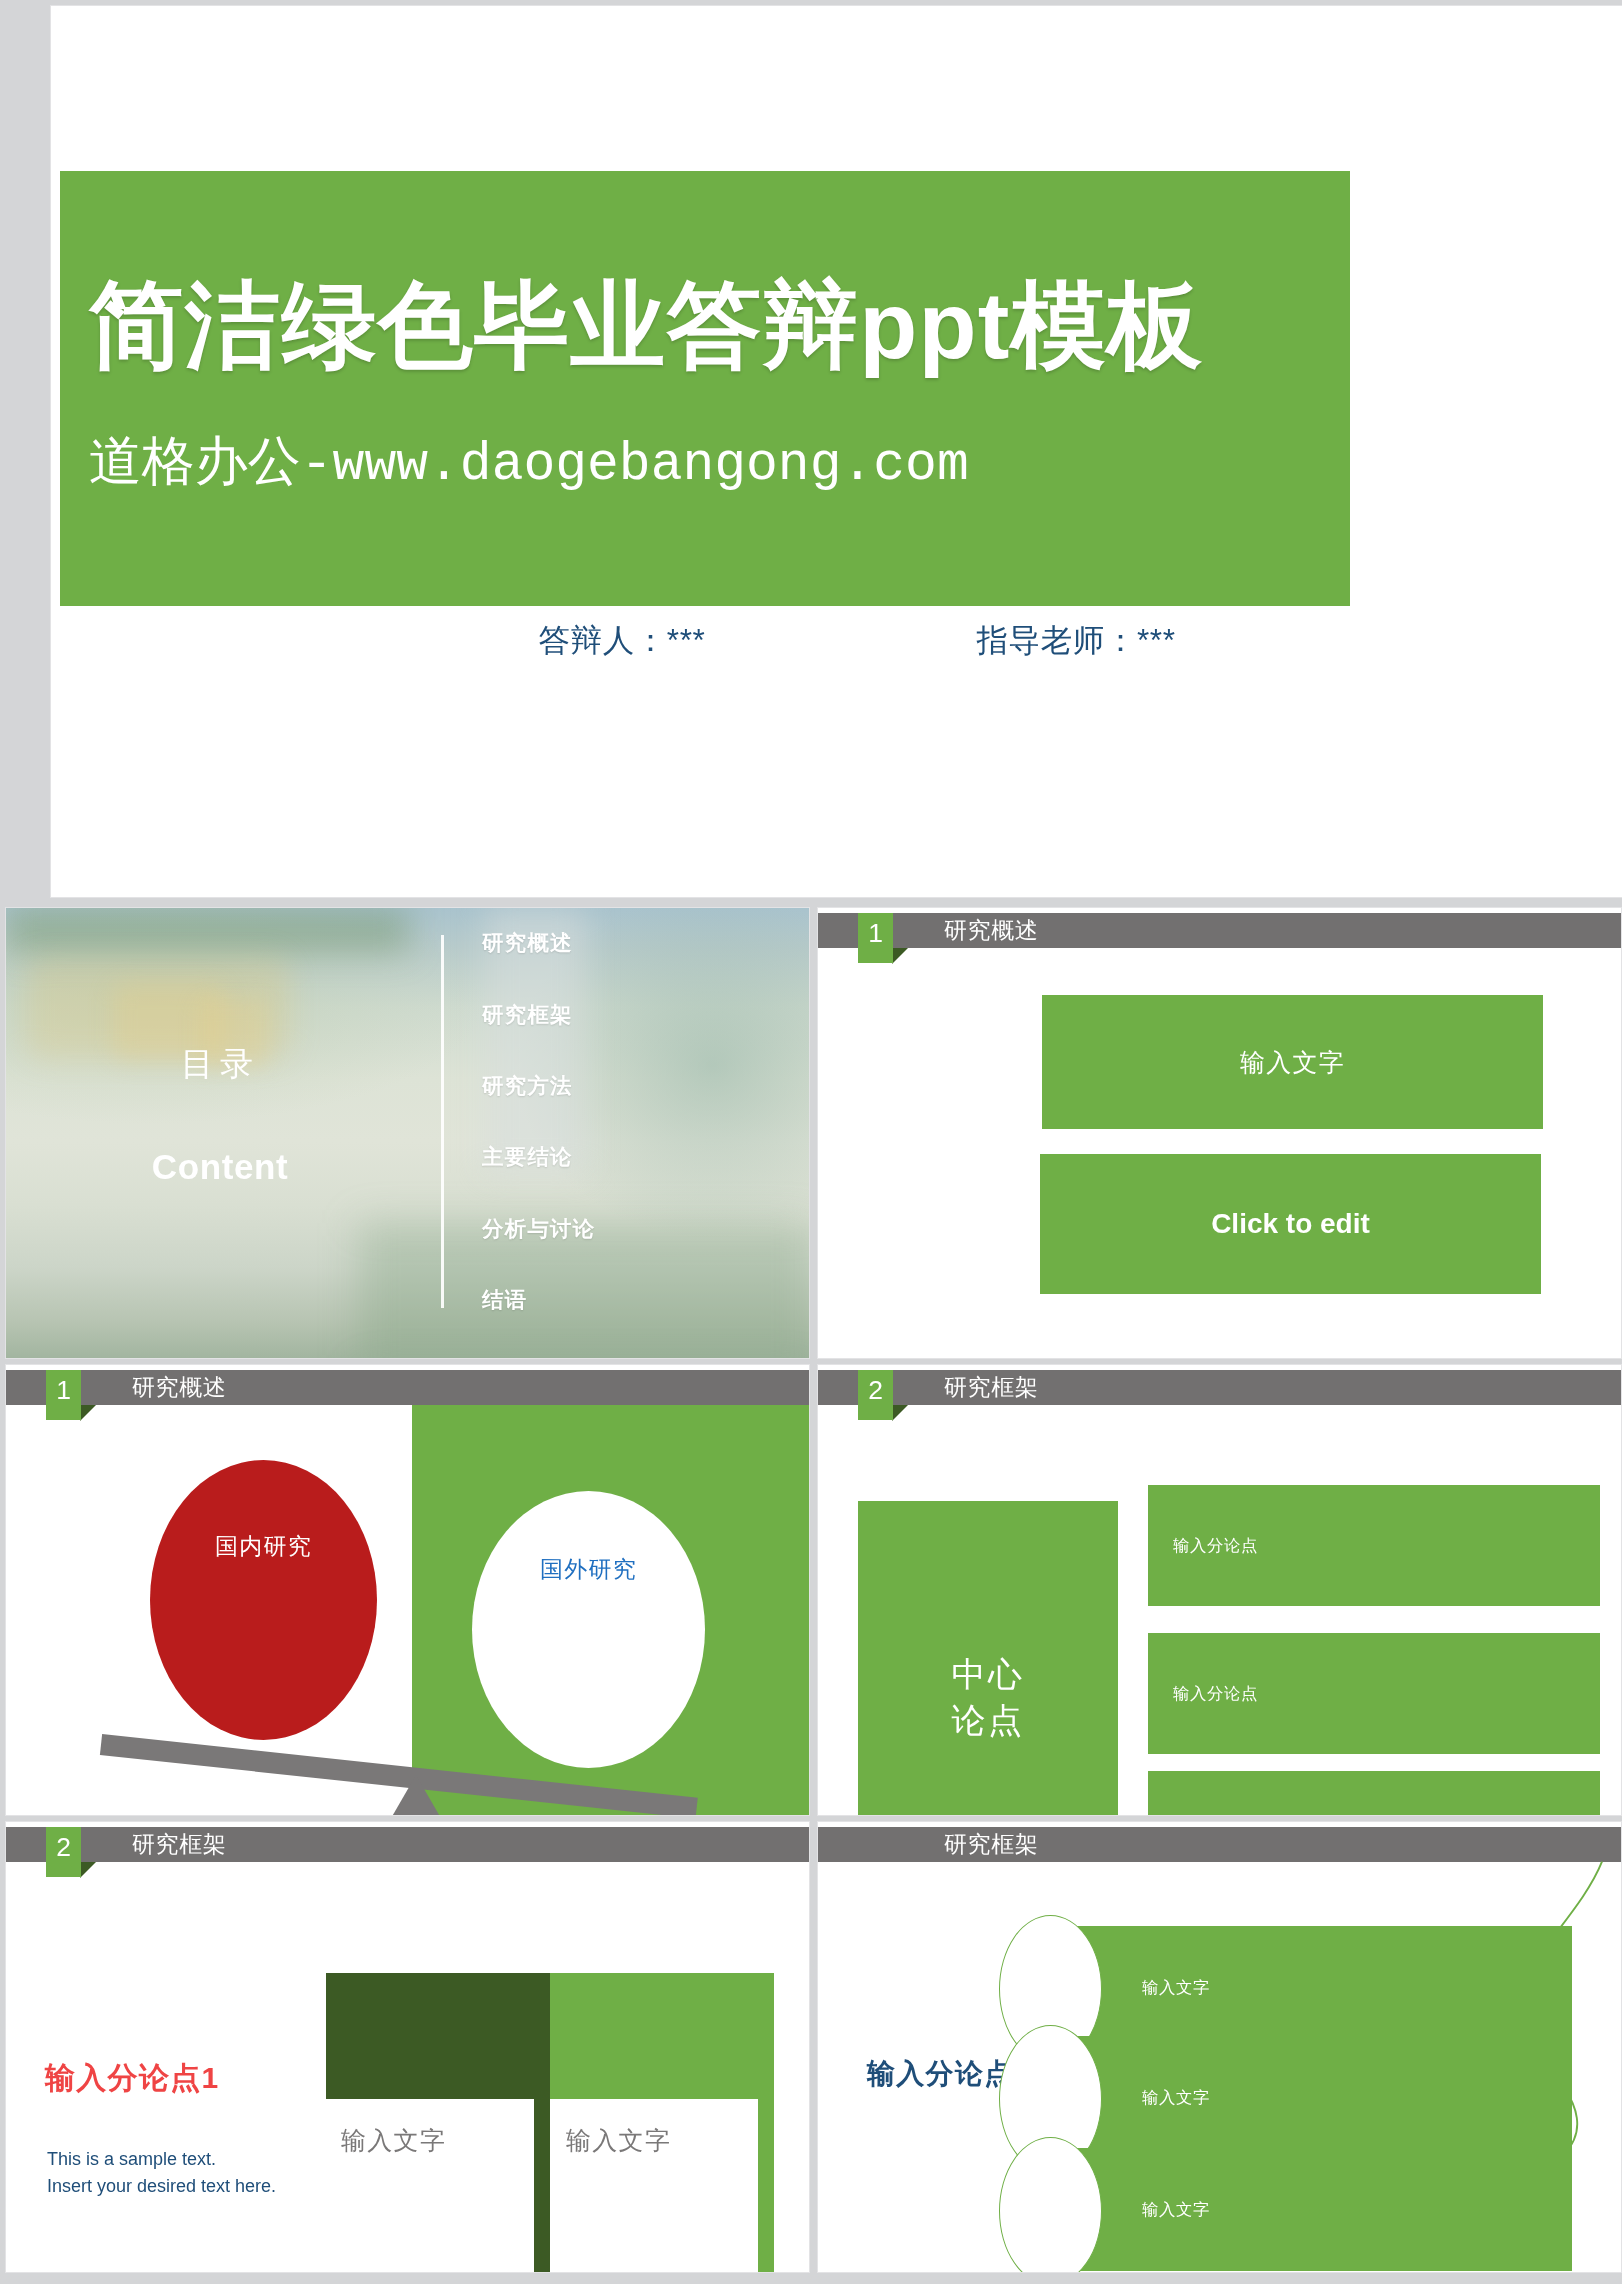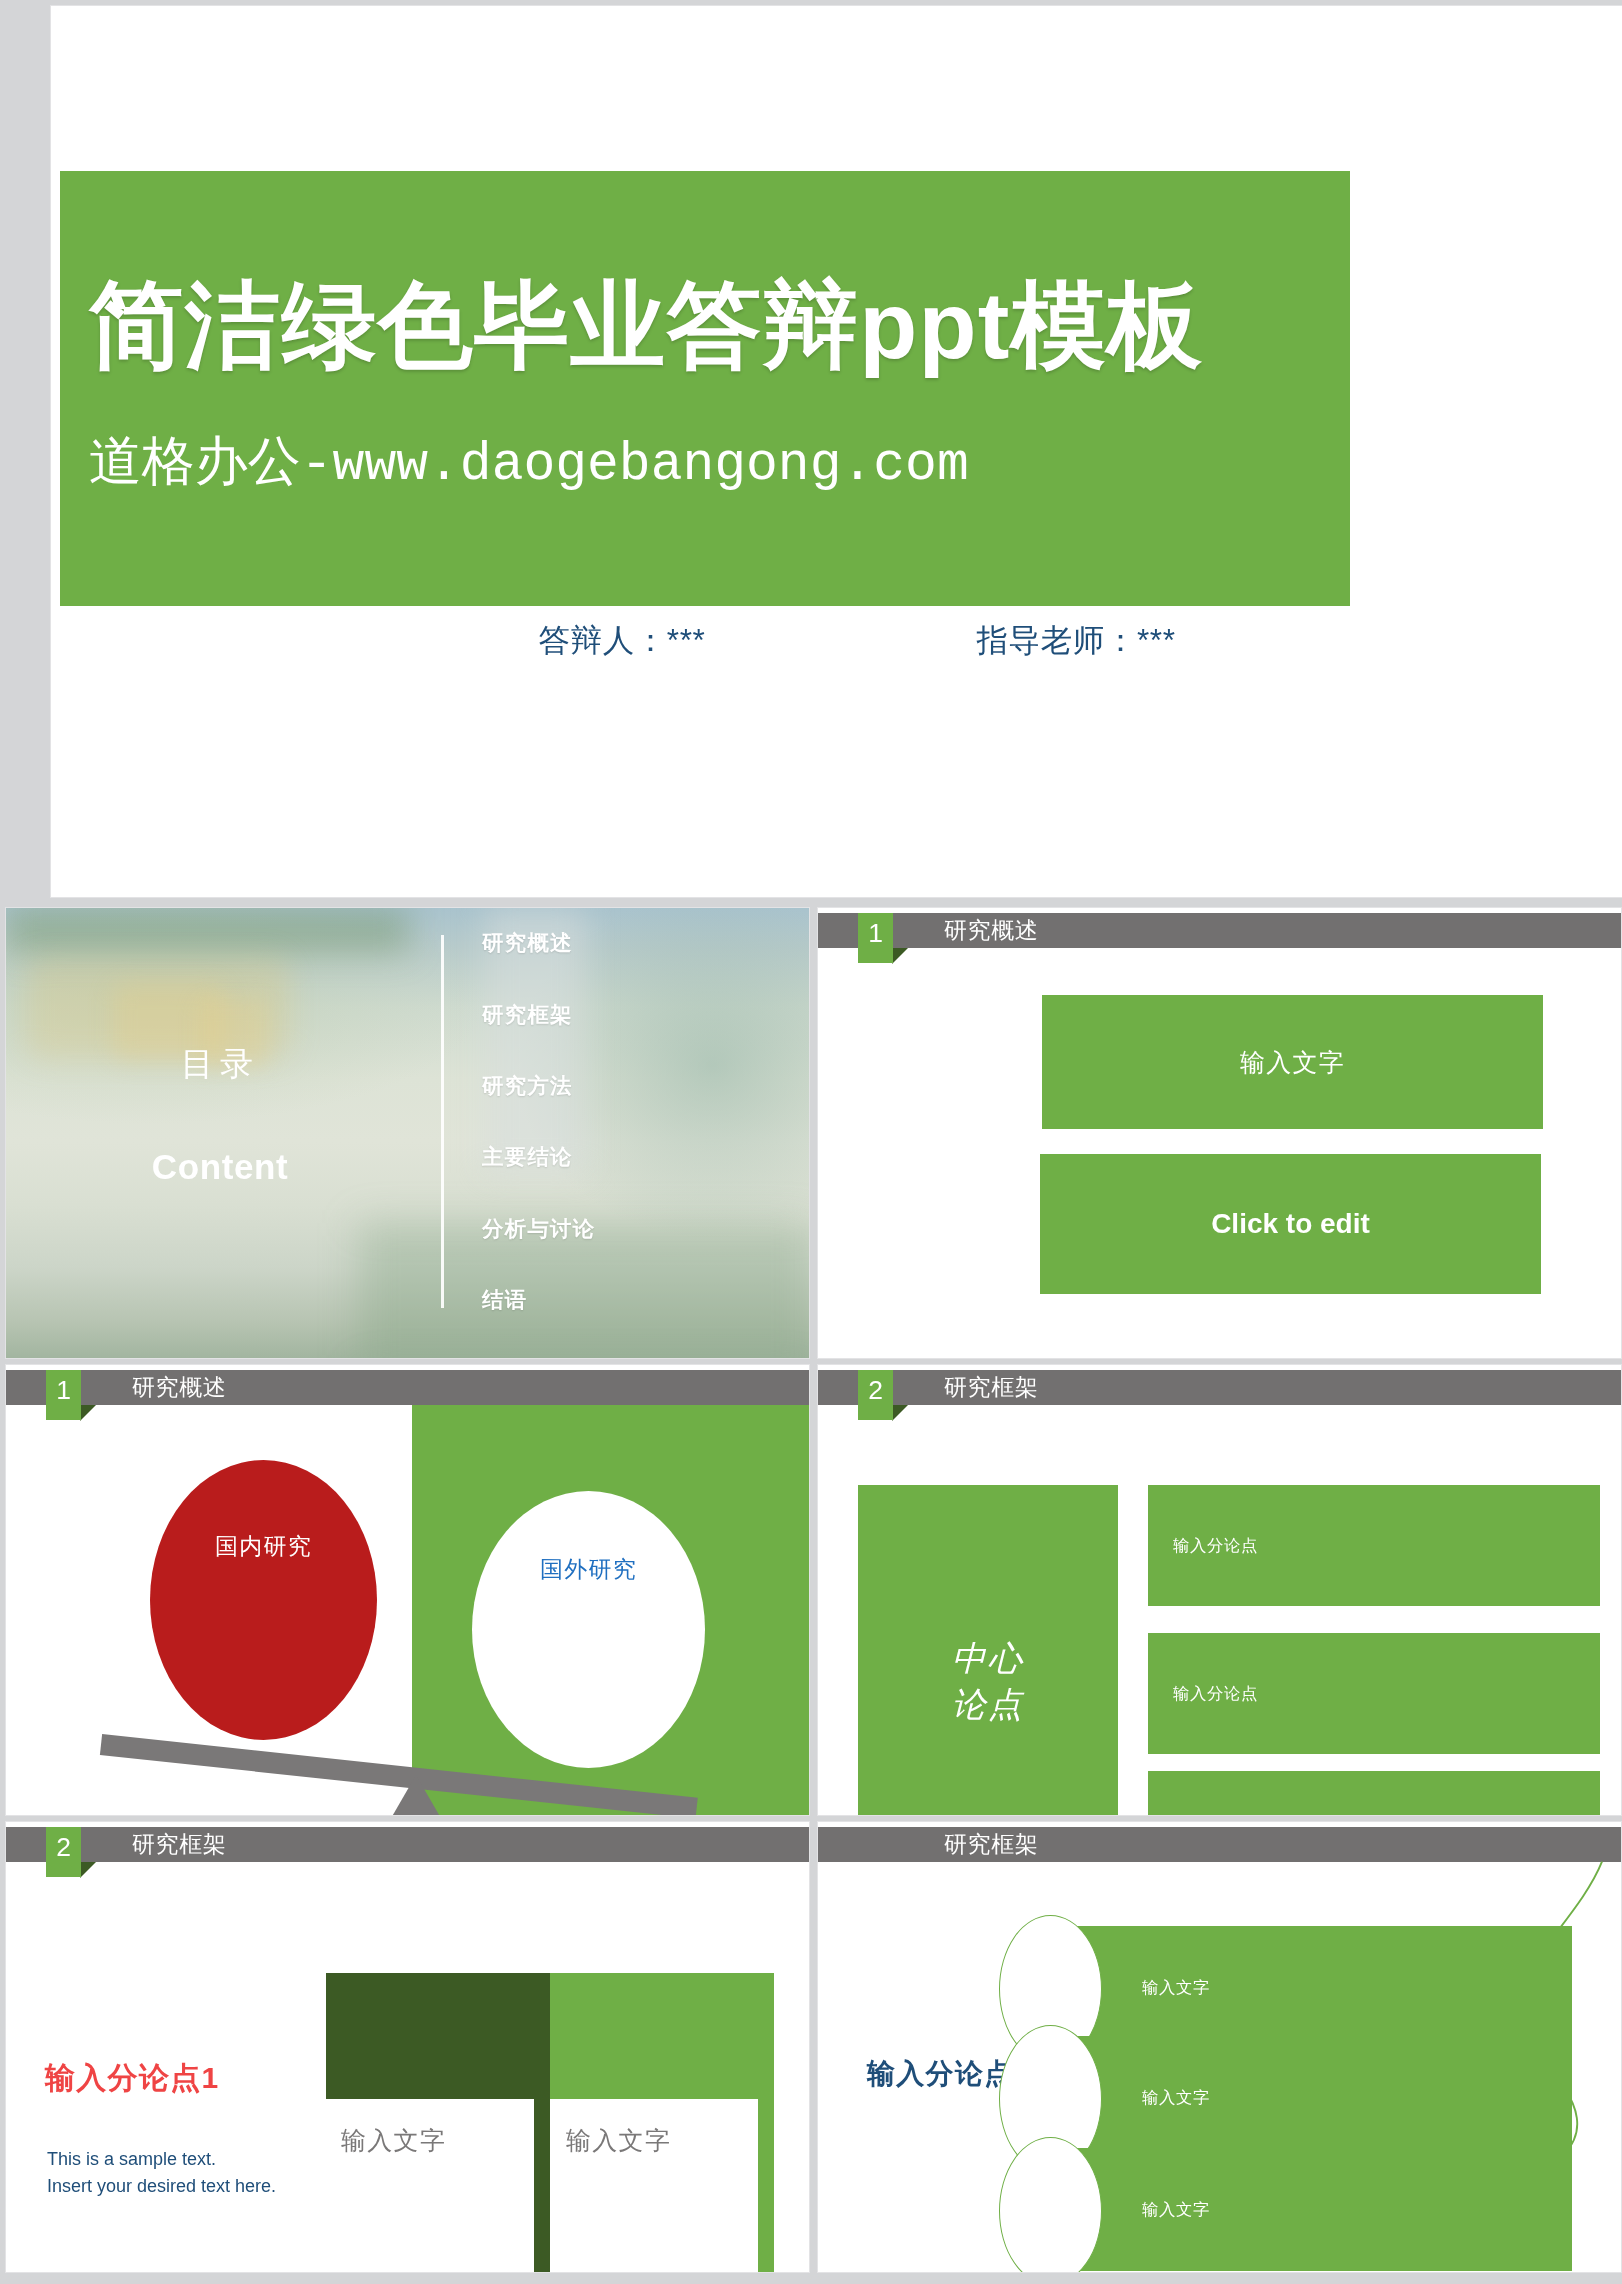--- a/index.html
+++ b/index.html
@@ -170,24 +170,24 @@
   .fulcrum {
     position:absolute; left:384px; top:410px;
     width:0; height:0;
     border-left:26.5px solid transparent;
     border-right:26.5px solid transparent;
     border-bottom:45px solid #7A7878;
   }
 
   
   .center-box {
-    position:absolute; left:40px; top:120px; width:260px; height:394px;
+    position:absolute; left:40px; top:136px; width:260px; height:394px;
     background:#6FAF46; color:#ffffff;
     display:flex; flex-direction:column; align-items:center; justify-content:center;
-    font-size:34px; line-height:1.35; letter-spacing:2.5px;font-style:italic;
+    font-size:34px; line-height:1.35; letter-spacing:2.5px;
   }
   .center-fold {
     position:absolute; left:40px; top:396px;
     width:0; height:0;
     border-top:47px solid #3C5A24;
     border-right:129px solid transparent;
   }
   .subbar {
     position:absolute; left:330px; background:#6FAF46;
     width:452px; height:121px;

